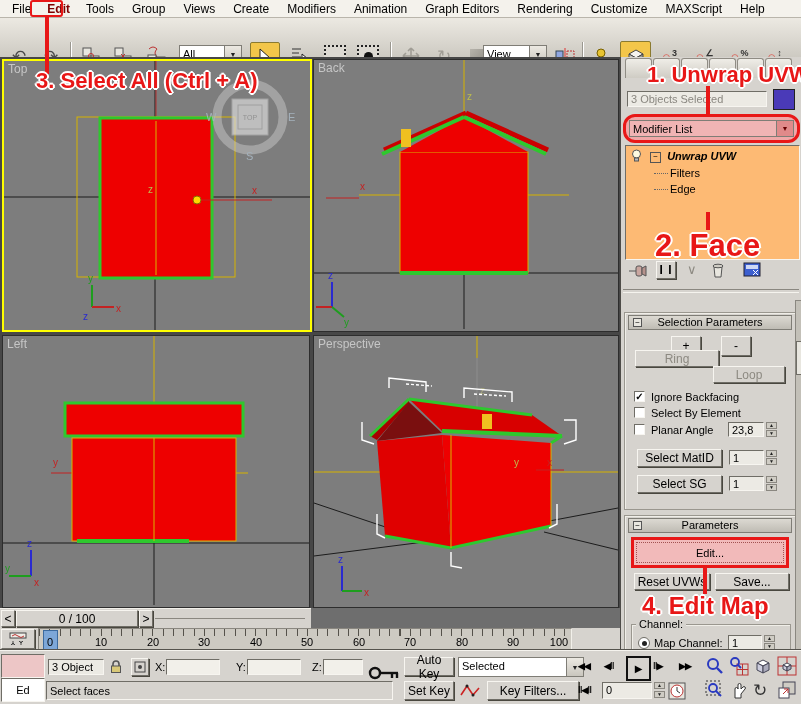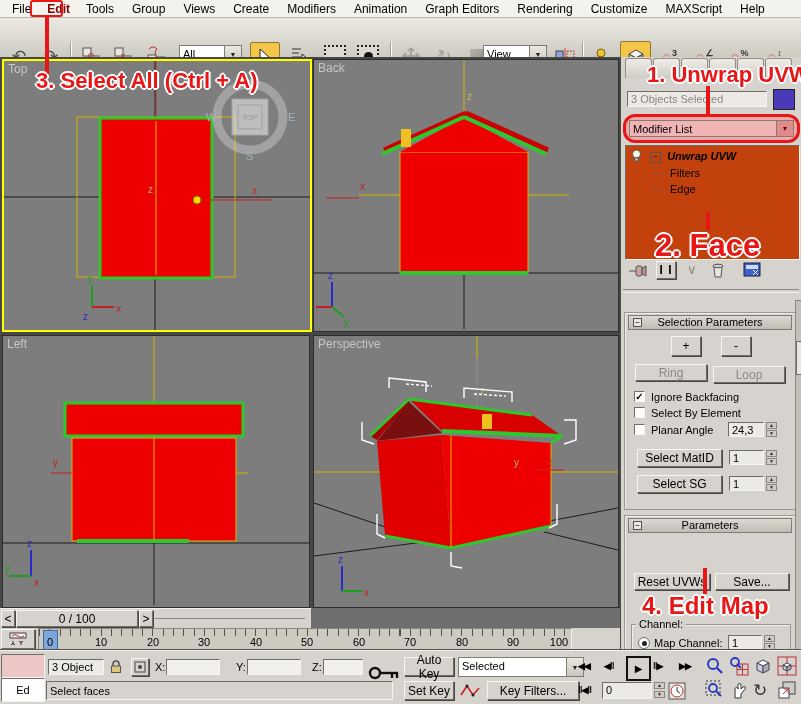--- a/index.html
+++ b/index.html
@@ -42,21 +42,21 @@
           box-sizing:border-box;padding:1px 3px;overflow:hidden;white-space:nowrap;}
   .rtitle{position:absolute;height:15px;background:linear-gradient(#dcd9d2,#bfbcb4);border:1px solid #7f7d76;
           box-sizing:border-box;text-align:center;font-size:11px;line-height:13px;}
   .rminus{position:absolute;left:4px;top:2px;width:9px;height:9px;border:1px solid #555;background:#e8e6df;
           font-size:8px;line-height:7px;text-align:center;box-sizing:border-box;}
   .rbody{position:absolute;border:1px solid #9a978f;box-shadow:inset 1px 1px 0 #f0eee8;}
   .cb{position:absolute;width:11px;height:11px;background:#fff;border:1px solid;border-color:#6f6d66 #f7f5f0 #f7f5f0 #6f6d66;
       font-size:10px;font-weight:bold;line-height:10px;text-align:center;box-sizing:border-box;}
   .spin{position:absolute;width:11px;height:7px;background:#cfccc4;border:1px solid #8a8780;font-size:5px;
         line-height:5px;text-align:center;box-sizing:border-box;color:#222;}
-  .stack{position:absolute;background:#c2410c;border:1px solid;border-color:#6f6d66 #f7f5f0 #f7f5f0 #6f6d66;}
+  .stack{position:absolute;background:#fdba74;border:1px solid;border-color:#6f6d66 #f7f5f0 #f7f5f0 #6f6d66;}
   .srow{position:absolute;left:0;width:100%;height:16px;line-height:16px;white-space:nowrap;}
   .tree{display:inline-block;width:14px;height:8px;border-bottom:1px dotted #666;margin:0 2px 3px 0;}
   
   .anno{position:absolute;color:#e81717;font-weight:bold;white-space:nowrap;
         text-shadow:-2px 0 0 #fff,2px 0 0 #fff,0 -2px 0 #fff,0 2px 0 #fff,
                     -1px -1px 0 #fff,1px -1px 0 #fff,-1px 1px 0 #fff,1px 1px 0 #fff;}
   .conn{position:absolute;width:4px;background:#e81717;}
   .redbox{position:absolute;border:2px solid #e81717;border-radius:3px;box-sizing:border-box;}
   
   .tslider{left:0;top:608px;width:311px;height:20px;background:#d6d3ce;border-top:1px solid #f2f0ea;}
@@ -428,48 +428,51 @@
     </div>
     <div class="abs" style="left:2px;top:232px;width:176px;height:2px;border-top:1px solid #8a8780;border-bottom:1px solid #f5f3ee"></div>
 
     <div class="rbody" style="left:3px;top:255px;width:172px;height:196px">
       <div class="rtitle" style="left:3px;top:2px;width:164px">
         <span class="rminus">−</span>
         <span>Selection Parameters</span>
       </div>
       <div class="btn3d" style="left:46px;top:23px;width:30px;height:20px">+</div>
       <div class="btn3d" style="left:96px;top:23px;width:30px;height:20px">-</div>
-      <div class="btn3d dis" style="left:10px;top:51px;width:72px;height:17px">Ring</div>
+      <div class="btn3d dis" style="left:10px;top:37px;width:84px;height:17px">Ring</div>
       <div class="btn3d dis" style="left:88px;top:53px;width:72px;height:17px">Loop</div>
 
       <div class="cb" style="left:9px;top:78px">✓</div>
       <span class="lbl" style="left:26px;top:78px">Ignore Backfacing</span>
       <div class="cb" style="left:9px;top:94px"></div>
       <span class="lbl" style="left:26px;top:94px">Select By Element</span>
       <div class="cb" style="left:9px;top:111px"></div>
       <span class="lbl" style="left:26px;top:111px">Planar Angle</span>
-      <div class="sunken" style="left:103px;top:109px;width:36px;height:15px">24,3</div>
+      <div class="sunken" style="left:103px;top:109px;width:36px;height:15px">23,8</div>
       <div class="spin" style="left:141px;top:109px">▲</div>
       <div class="spin" style="left:141px;top:117px">▼</div>
 
       <div class="btn3d" style="left:12px;top:136px;width:85px;height:18px">Select MatID</div>
       <div class="sunken" style="left:104px;top:137px;width:35px;height:15px">1</div>
       <div class="spin" style="left:141px;top:137px">▲</div>
       <div class="spin" style="left:141px;top:145px">▼</div>
 
       <div class="btn3d" style="left:12px;top:162px;width:85px;height:18px">Select SG</div>
       <div class="sunken" style="left:104px;top:163px;width:35px;height:15px">1</div>
       <div class="spin" style="left:141px;top:163px">▲</div>
       <div class="spin" style="left:141px;top:171px">▼</div>
     </div>
 
     <div class="rbody" style="left:3px;top:458px;width:172px;height:134px">
       <div class="rtitle" style="left:3px;top:2px;width:164px">
         <span class="rminus">−</span>
         <span>Parameters</span>
+      </div>
+      <div class="abs" style="left:6px;top:21px;width:158px;height:31px;border:3px solid #e81717;background:#f2baba;box-sizing:border-box">
+        <div style="position:absolute;inset:2px;border:1px dotted #a35252;display:flex;align-items:center;justify-content:center">Edit...</div>
       </div>
       <div class="btn3d" style="left:9px;top:57px;width:76px;height:17px">Reset UVWs</div>
       <div class="btn3d" style="left:90px;top:57px;width:74px;height:17px">Save...</div>
       <div class="abs" style="left:6px;top:108px;width:158px;height:40px;border:1px solid #9a978f;box-shadow:inset 1px 1px 0 #f0eee8">
         <span class="lbl" style="left:4px;top:-7px;background:#d6d3ce;padding:0 3px">Channel:</span>
         <div class="abs" style="left:6px;top:12px;width:10px;height:10px;border-radius:50%;background:#fff;border:1px solid #6f6d66">
           <div style="position:absolute;left:2.5px;top:2.5px;width:5px;height:5px;border-radius:50%;background:#222"></div>
         </div>
         <span class="lbl" style="left:22px;top:12px">Map Channel:</span>
         <div class="sunken" style="left:96px;top:10px;width:34px;height:15px">1</div>

